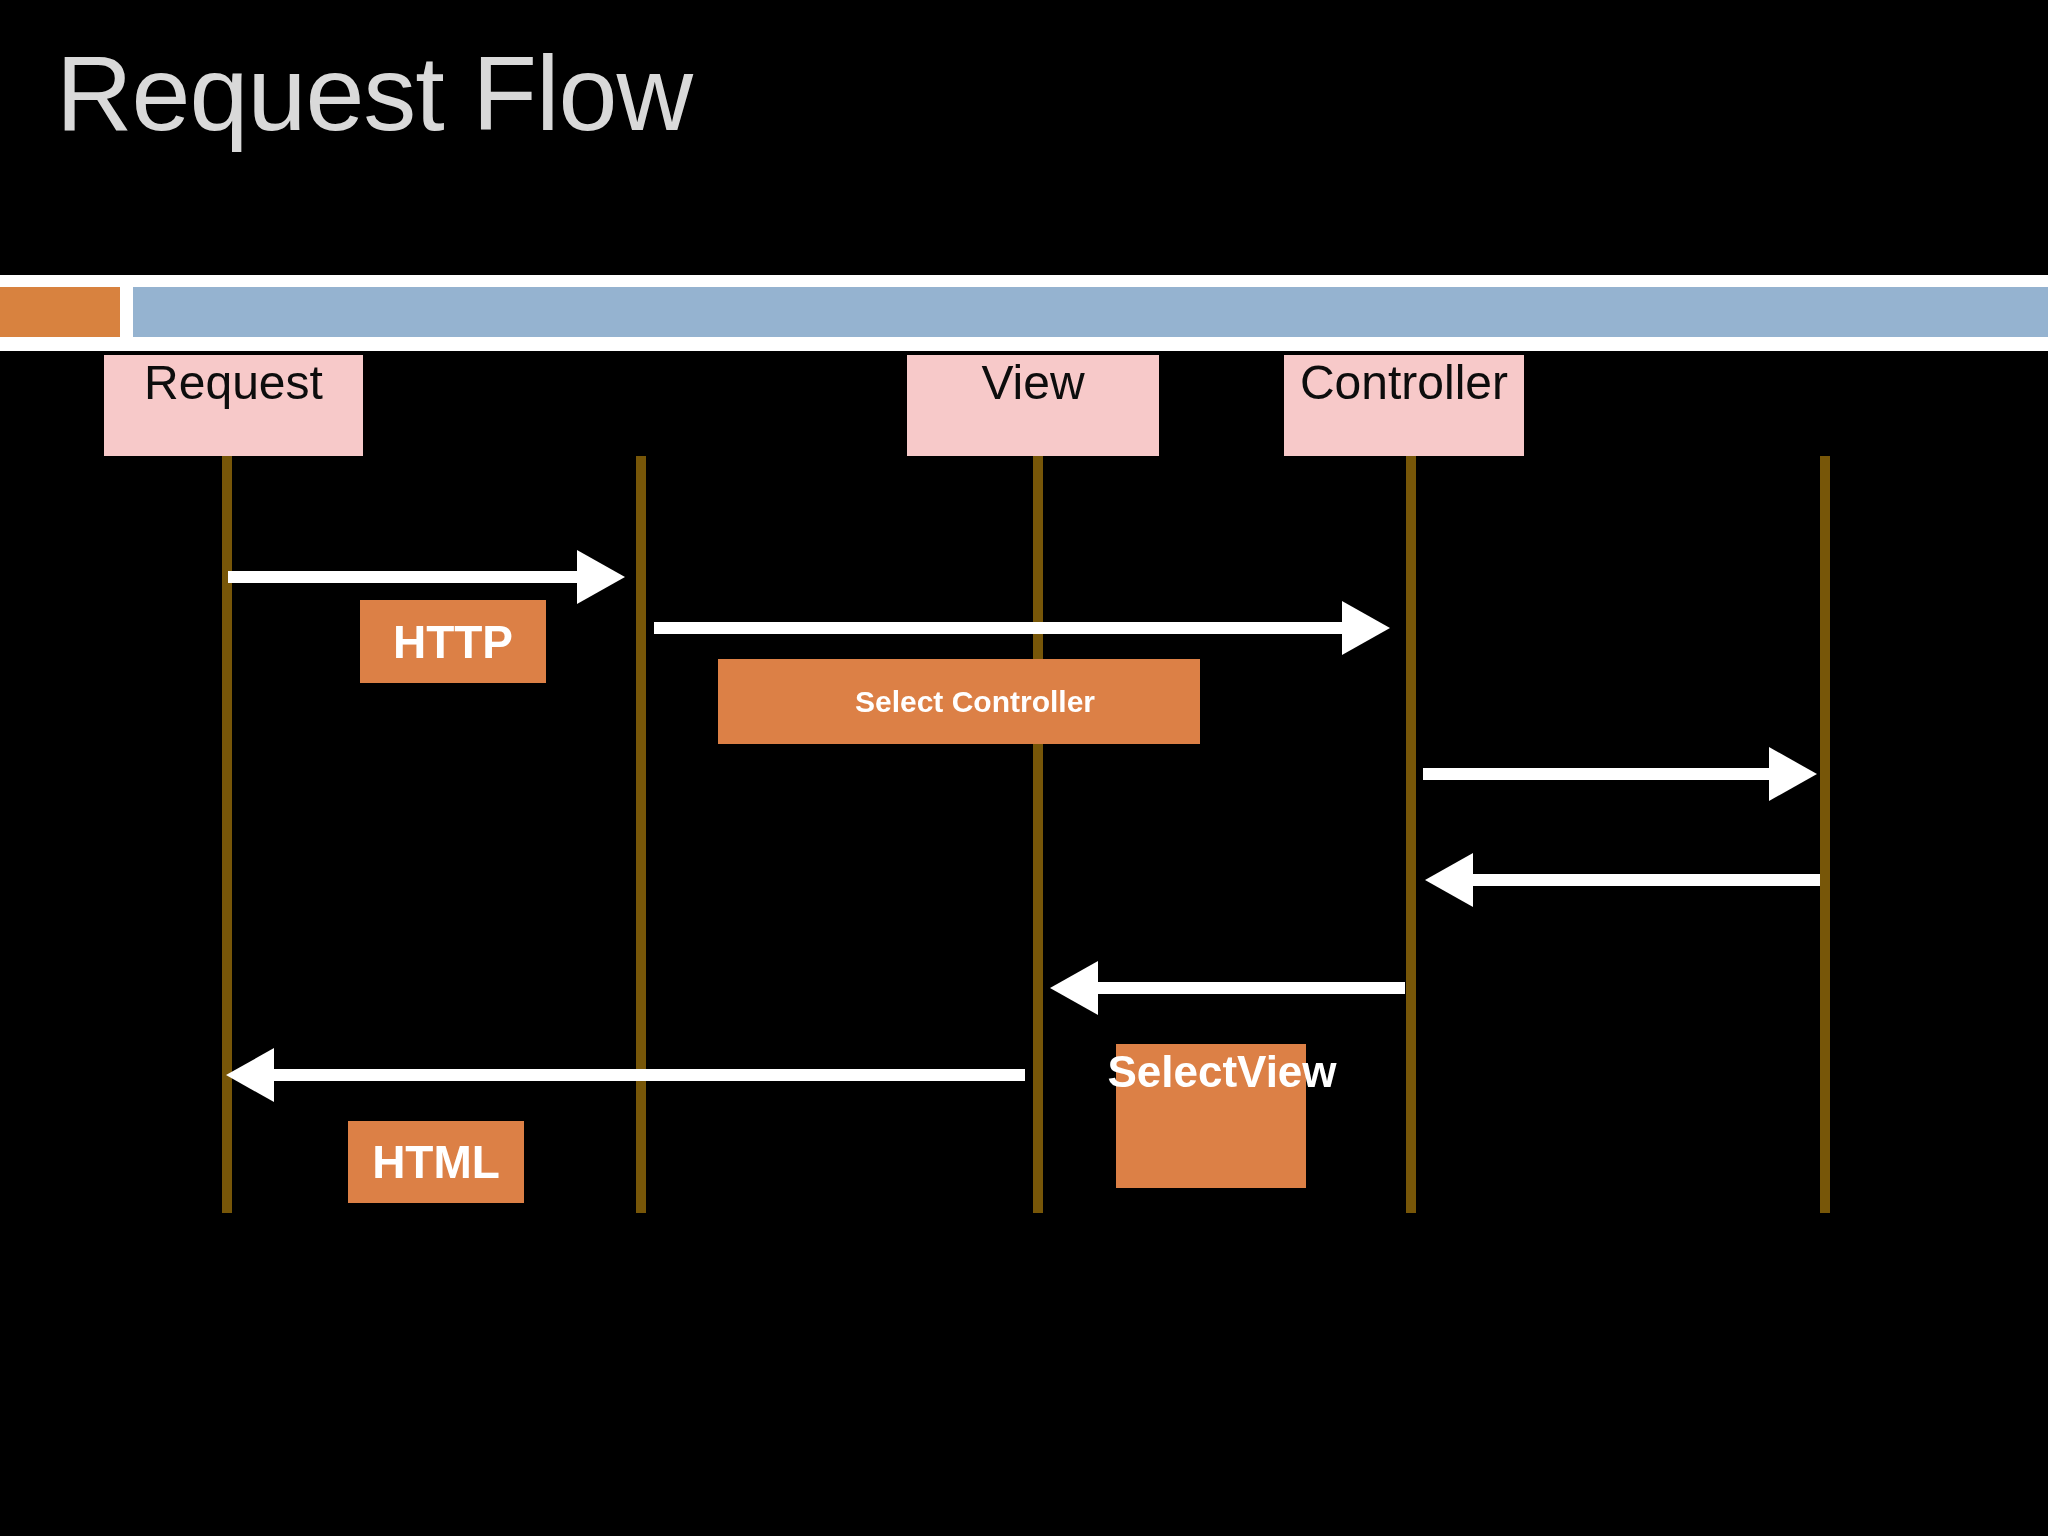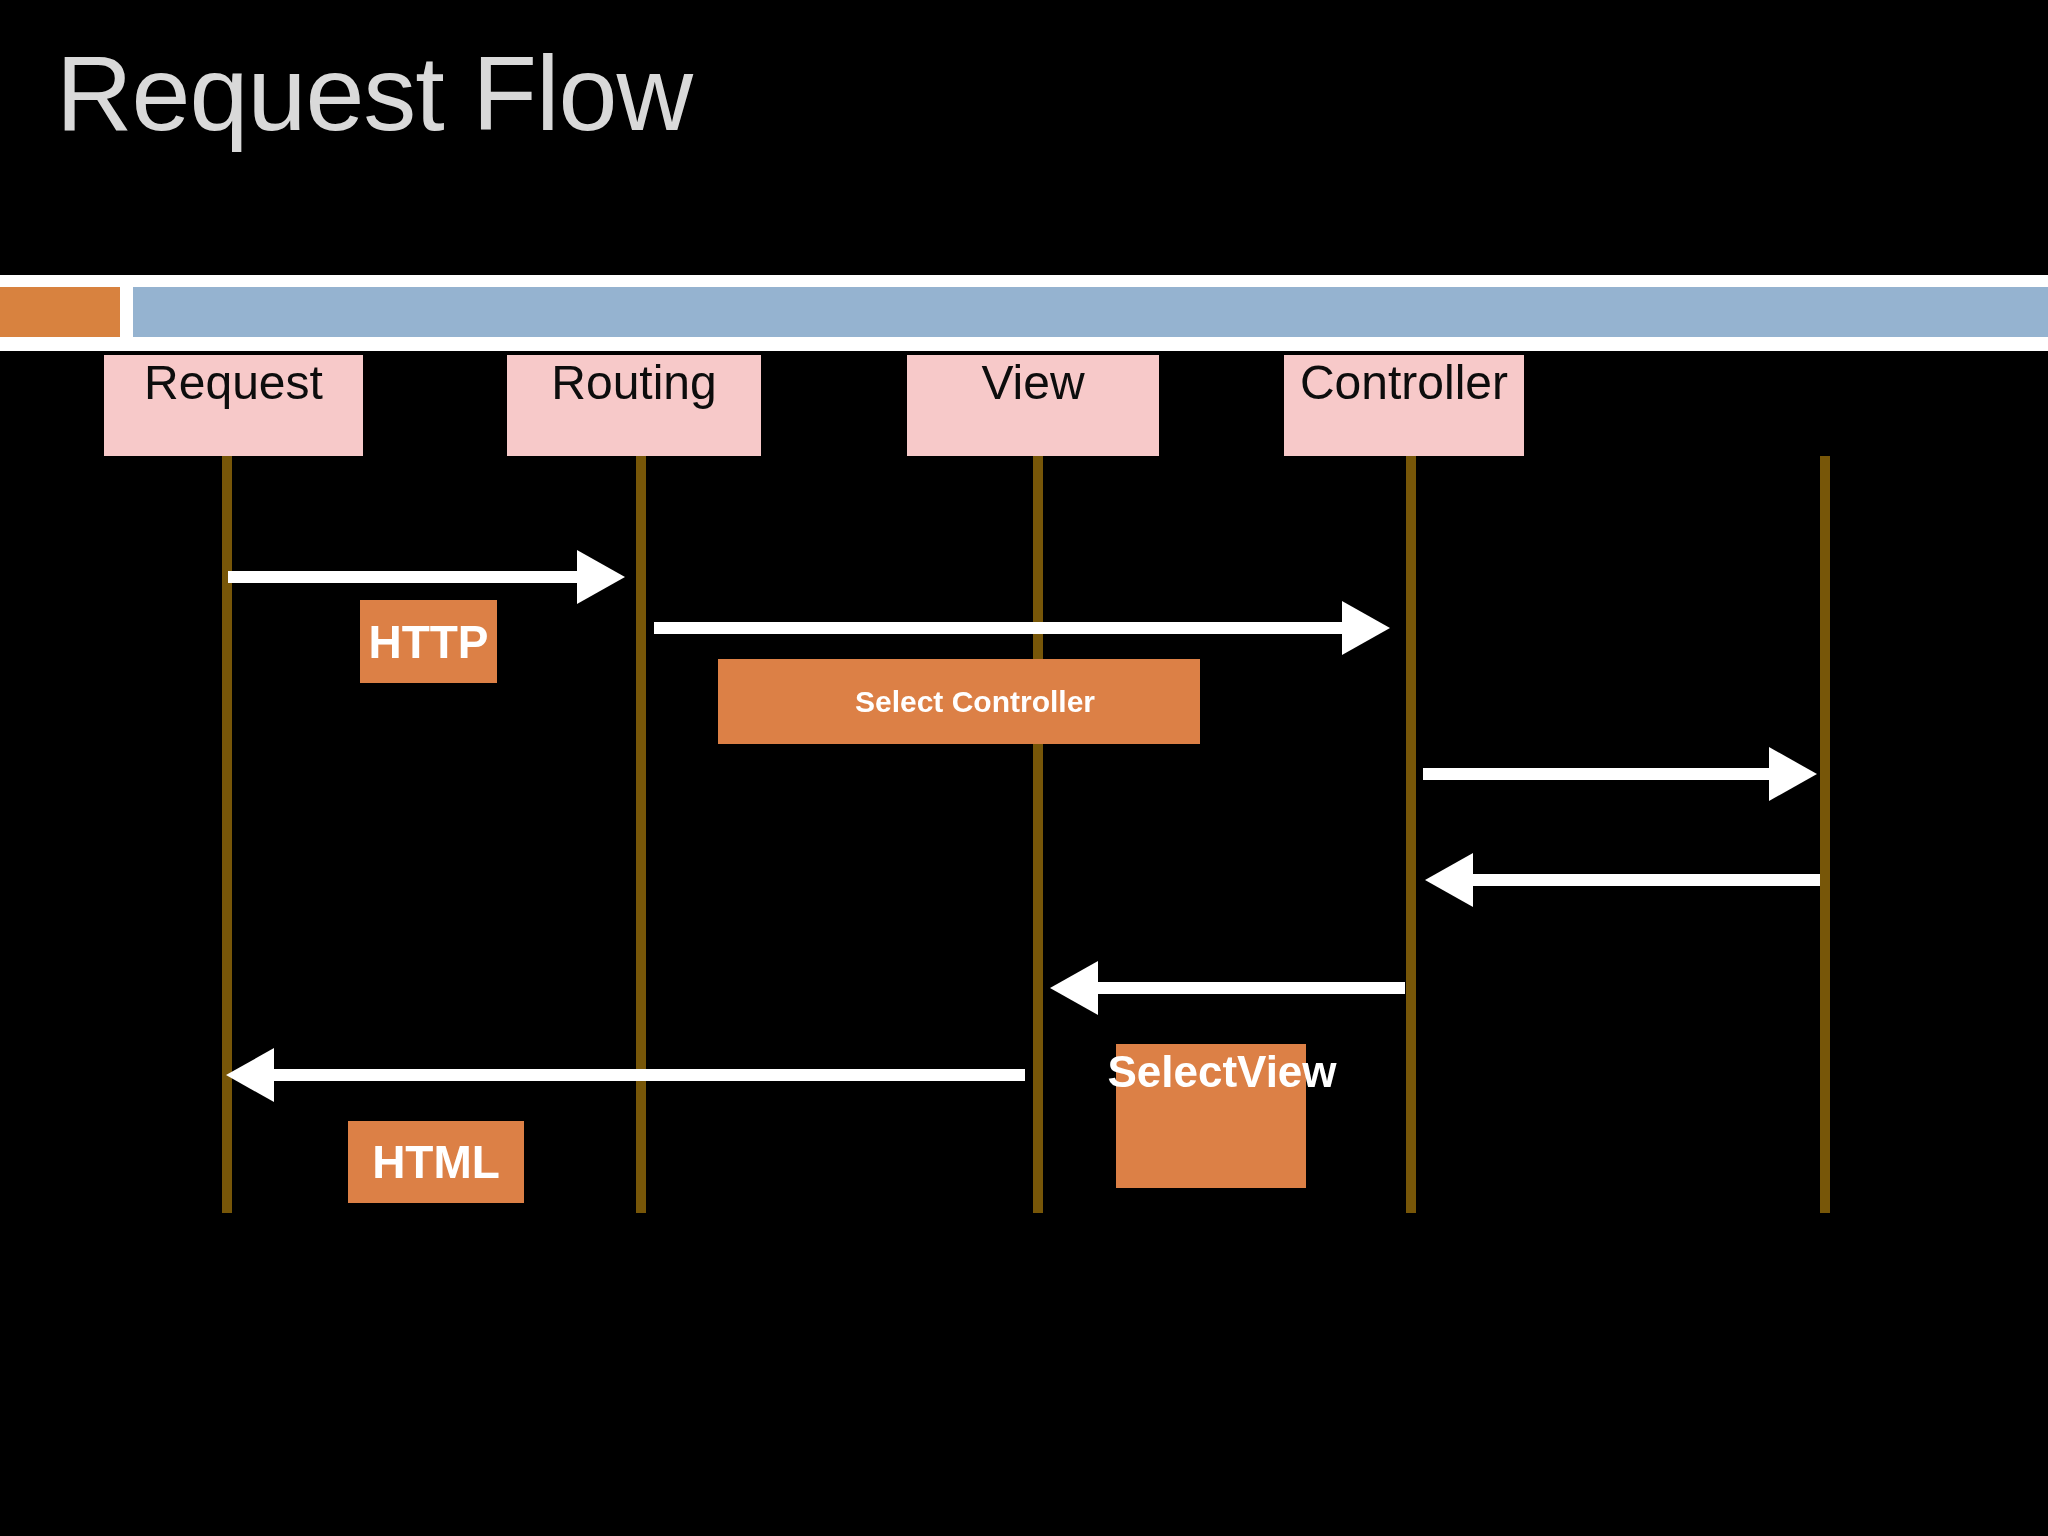--- a/index.html
+++ b/index.html
@@ -53,21 +53,21 @@
   .a5-body{left:1098px;top:982px;width:307px;}
   .a5-head{left:1050px;top:961px;}
   
   .a6-body{left:274px;top:1069px;width:751px;}
   .a6-head{left:226px;top:1048px;}
 
   .msg-label{
     position:absolute;background:#DC8046;color:#FFFFFF;font-weight:bold;
     display:flex;align-items:center;justify-content:center;font-size:46px;
   }
-  .lbl-http{left:360px;top:600px;width:137px;height:83px;}
+  .lbl-http{left:360px;top:600px;width:186px;height:83px;}
   .lbl-selctrl{left:718px;top:659px;width:450px;height:85px;font-size:30px;padding-left:32px;}
   .lbl-selview{
     left:1116px;top:1044px;width:190px;height:144px;font-size:44px;
     flex-direction:row;align-items:flex-start;justify-content:center;
     padding-left:22px;box-sizing:border-box;line-height:1.25;
   }
   .lbl-html{left:348px;top:1121px;width:176px;height:82px;}
 </style>
 </head>
 <body>
@@ -82,23 +82,20 @@
   </div>
 
   <div class="lifeline request"></div>
   <div class="lifeline routing"></div>
   <div class="lifeline view"></div>
   <div class="lifeline controller"></div>
   <div class="lifeline model"></div>
 
   <div class="actor request">
     <span>Request</span>
-  </div>
-  <div class="actor routing">
-    <span>Routing</span>
   </div>
   <div class="actor view">
     <span>View</span>
   </div>
   <div class="actor controller">
     <span>Controller</span>
   </div>
 
   <div class="arrow-body a1-body"></div>
   <div class="head right a1-head"></div>

